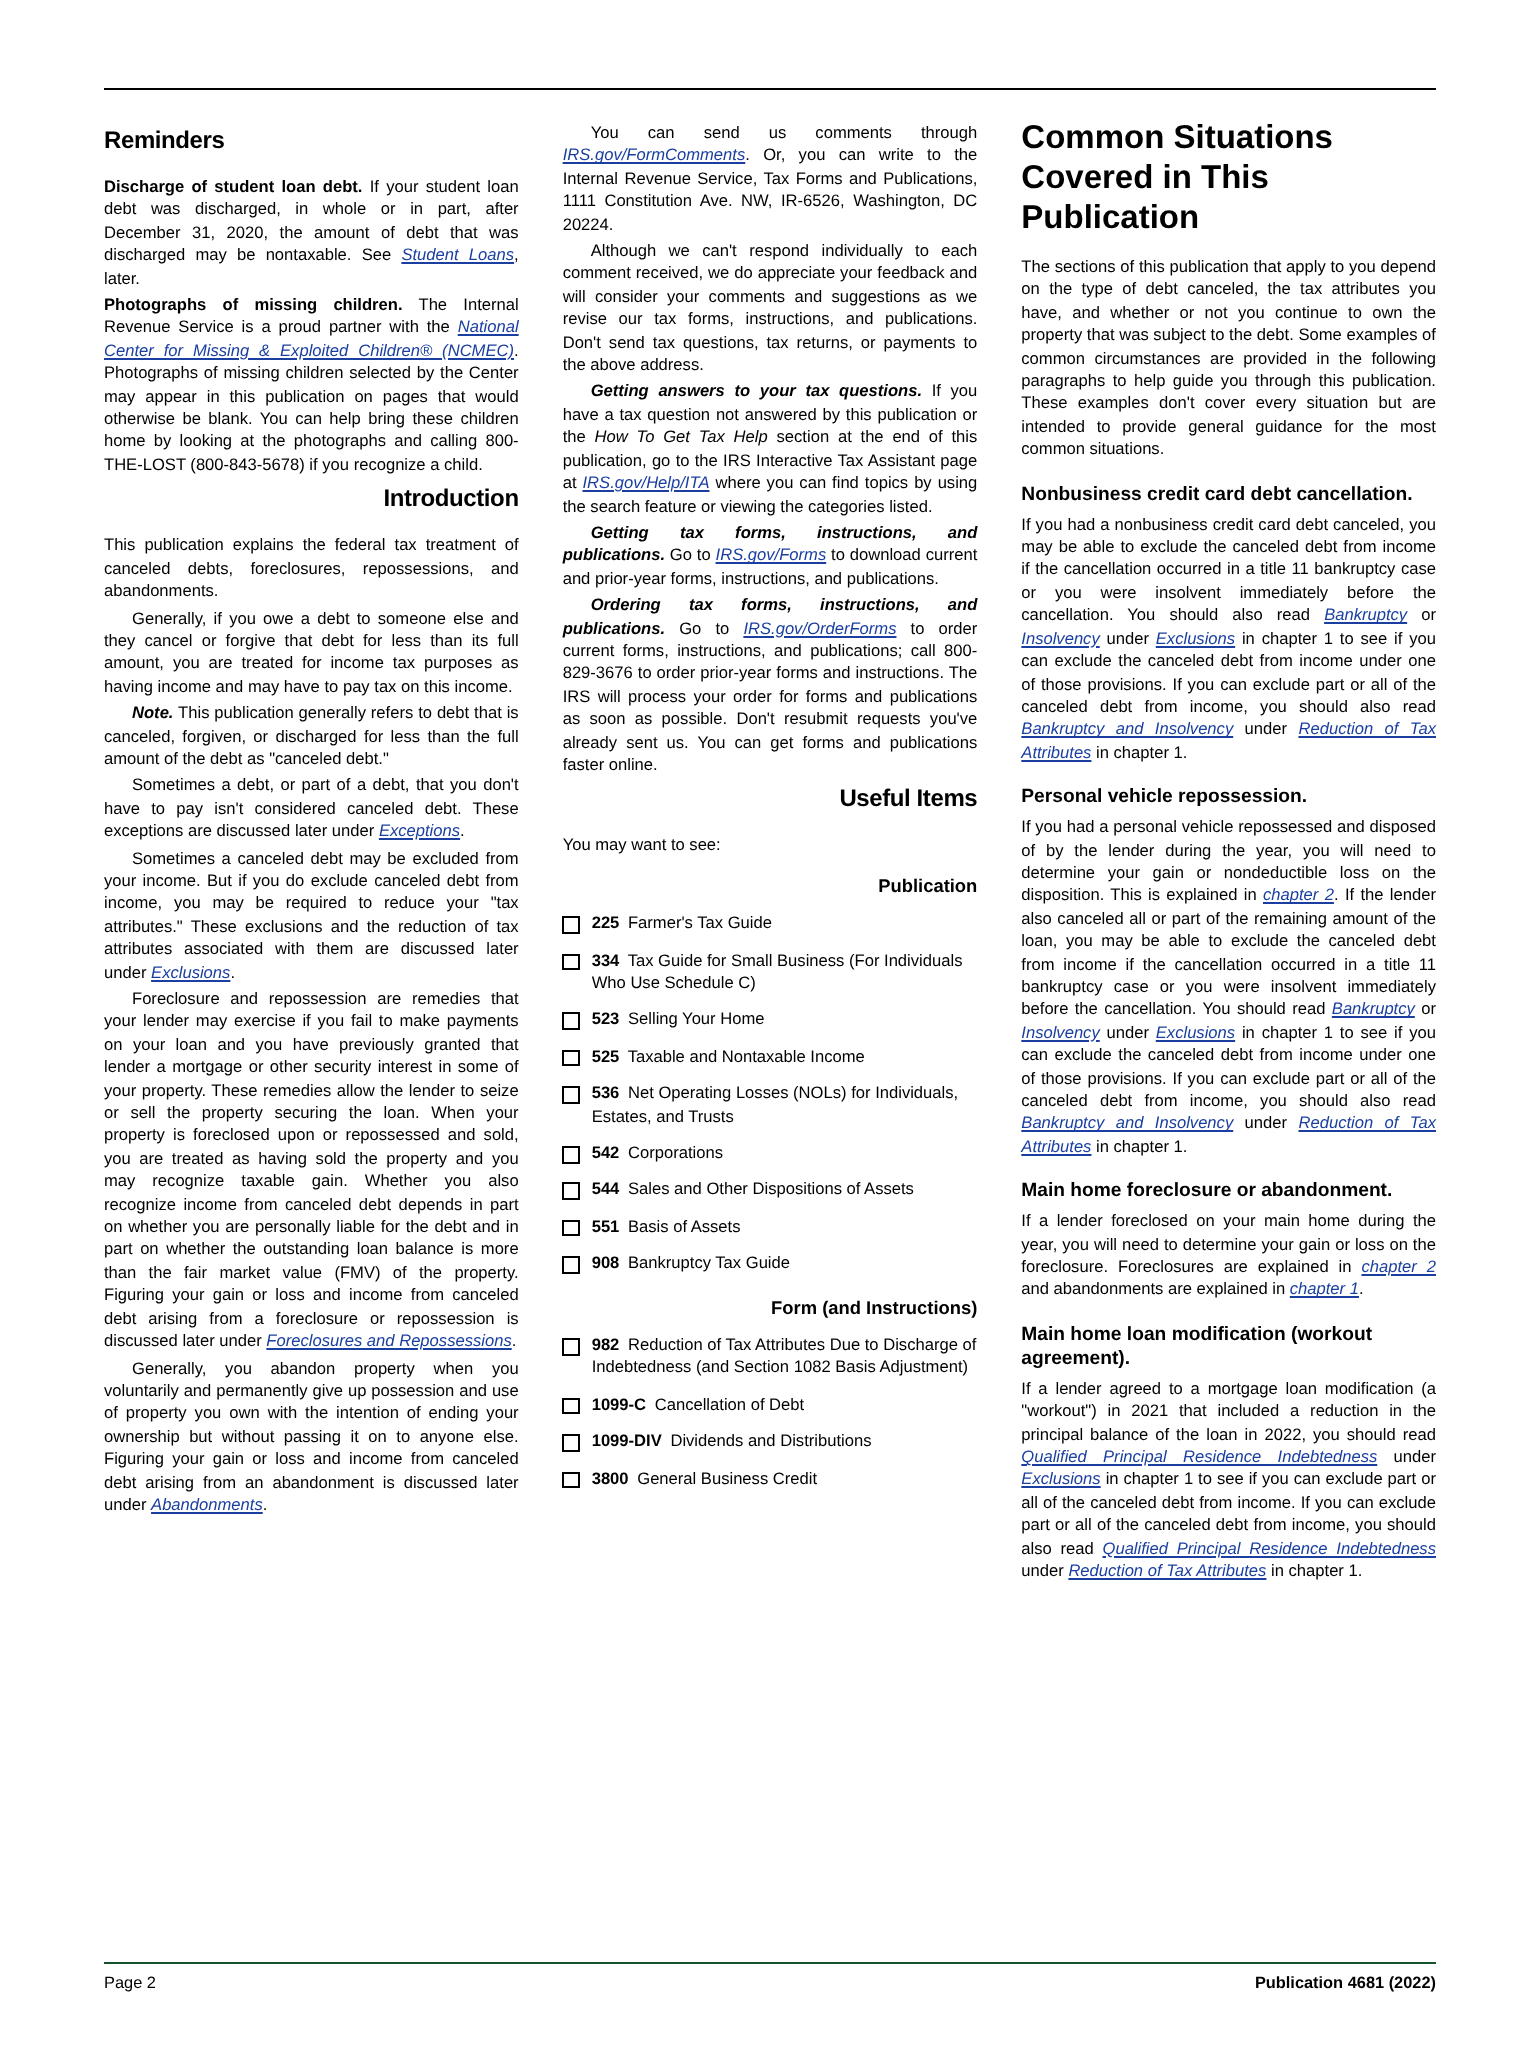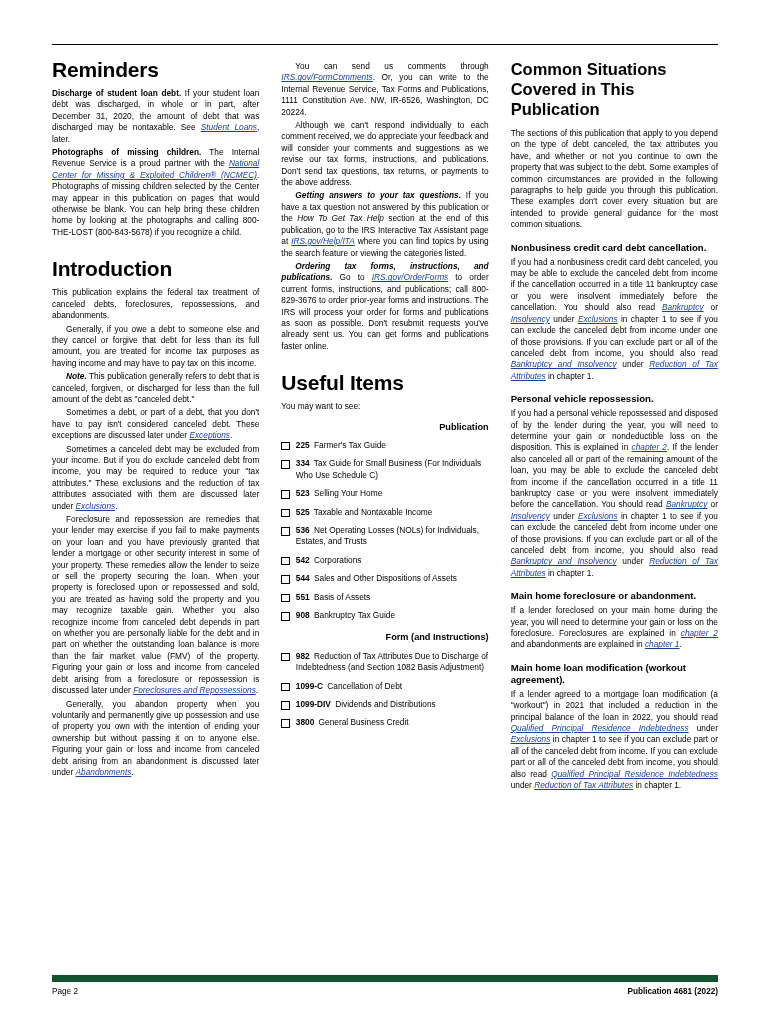--- a/index.html
+++ b/index.html
@@ -31,28 +31,28 @@
     gap: 22px;
     height: 900px;
   }
   .col {
     width: 211px;
     font-size: 8.3px;
     line-height: 11.4px;
     text-align: justify;
   }
   h1 {
-    font-size: 21px;
+    font-size: 12px;
     line-height: 22px;
     font-weight: bold;
     margin: 0 0 7px 0;
     text-align: left;
     letter-spacing: -0.2px;
   }
-  h1.spaced { margin-top: 20px; }
+  h1.spaced { margin-top: 0; text-align: right; }
   h2.right-title {
     font-size: 16.5px;
     line-height: 20px;
     font-weight: bold;
     margin: 0 0 9px 0;
     text-align: left;
   }
   h3 {
     font-size: 9.6px;
     line-height: 12px;
@@ -101,21 +101,21 @@
     font-size: 9.2px;
     margin: 11px 0 1px 0;
     text-align: right;
   }
   .subhead.first { margin-top: 9px; }
   .footer {
     position: absolute;
     left: 52px;
     right: 52px;
     bottom: 28px;
-    border-top: 7px solid #14532d;
+    border-top: 1px solid #14532d;
     padding-top: 5px;
     display: flex;
     justify-content: space-between;
     font-size: 8.2px;
   }
   .footer .right { font-weight: bold; }
 </style>
 </head>
 <body>
 
@@ -169,20 +169,23 @@
       <p class="gap">
         <span>You can send us comments through </span><span class="link">IRS.gov/FormComments</span><span>. Or, you can write to the Internal Revenue Service, Tax Forms and Publications, 1111 Constitution Ave. NW, IR-6526, Washington, DC 20224.</span>
       </p>
 
       <p class="gap">Although we can't respond individually to each comment received, we do appreciate your feedback and will consider your comments and suggestions as we revise our tax forms, instructions, and publications. Don't send tax questions, tax returns, or payments to the above address.</p>
 
       <p class="gap">
         <span class="runin-italic">Getting answers to your tax questions.</span><span> If you have a tax question not answered by this publication or the </span><span class="ital">How To Get Tax Help</span><span> section at the end of this publication, go to the IRS Interactive Tax Assistant page at </span><span class="link">IRS.gov/Help/ITA</span><span> where you can find topics by using the search feature or viewing the categories listed.</span>
       </p>
 
+      <p class="gap">
+        <span class="runin-italic">Getting tax forms, instructions, and publications.</span><span> Go to </span><span class="link">IRS.gov/Forms</span><span> to download current and prior-year forms, instructions, and publications.</span>
+      </p>
 
       <p class="gap">
         <span class="runin-italic">Ordering tax forms, instructions, and publications.</span><span> Go to </span><span class="link">IRS.gov/OrderForms</span><span> to order current forms, instructions, and publications; call 800-829-3676 to order prior-year forms and instructions. The IRS will process your order for forms and publications as soon as possible. Don't resubmit requests you've already sent us. You can get forms and publications faster online.</span>
       </p>
 
       <h1 class="spaced">Useful Items</h1>
       <p class="noindent">You may want to see:</p>
 
       <div class="subhead first">Publication</div>
 

